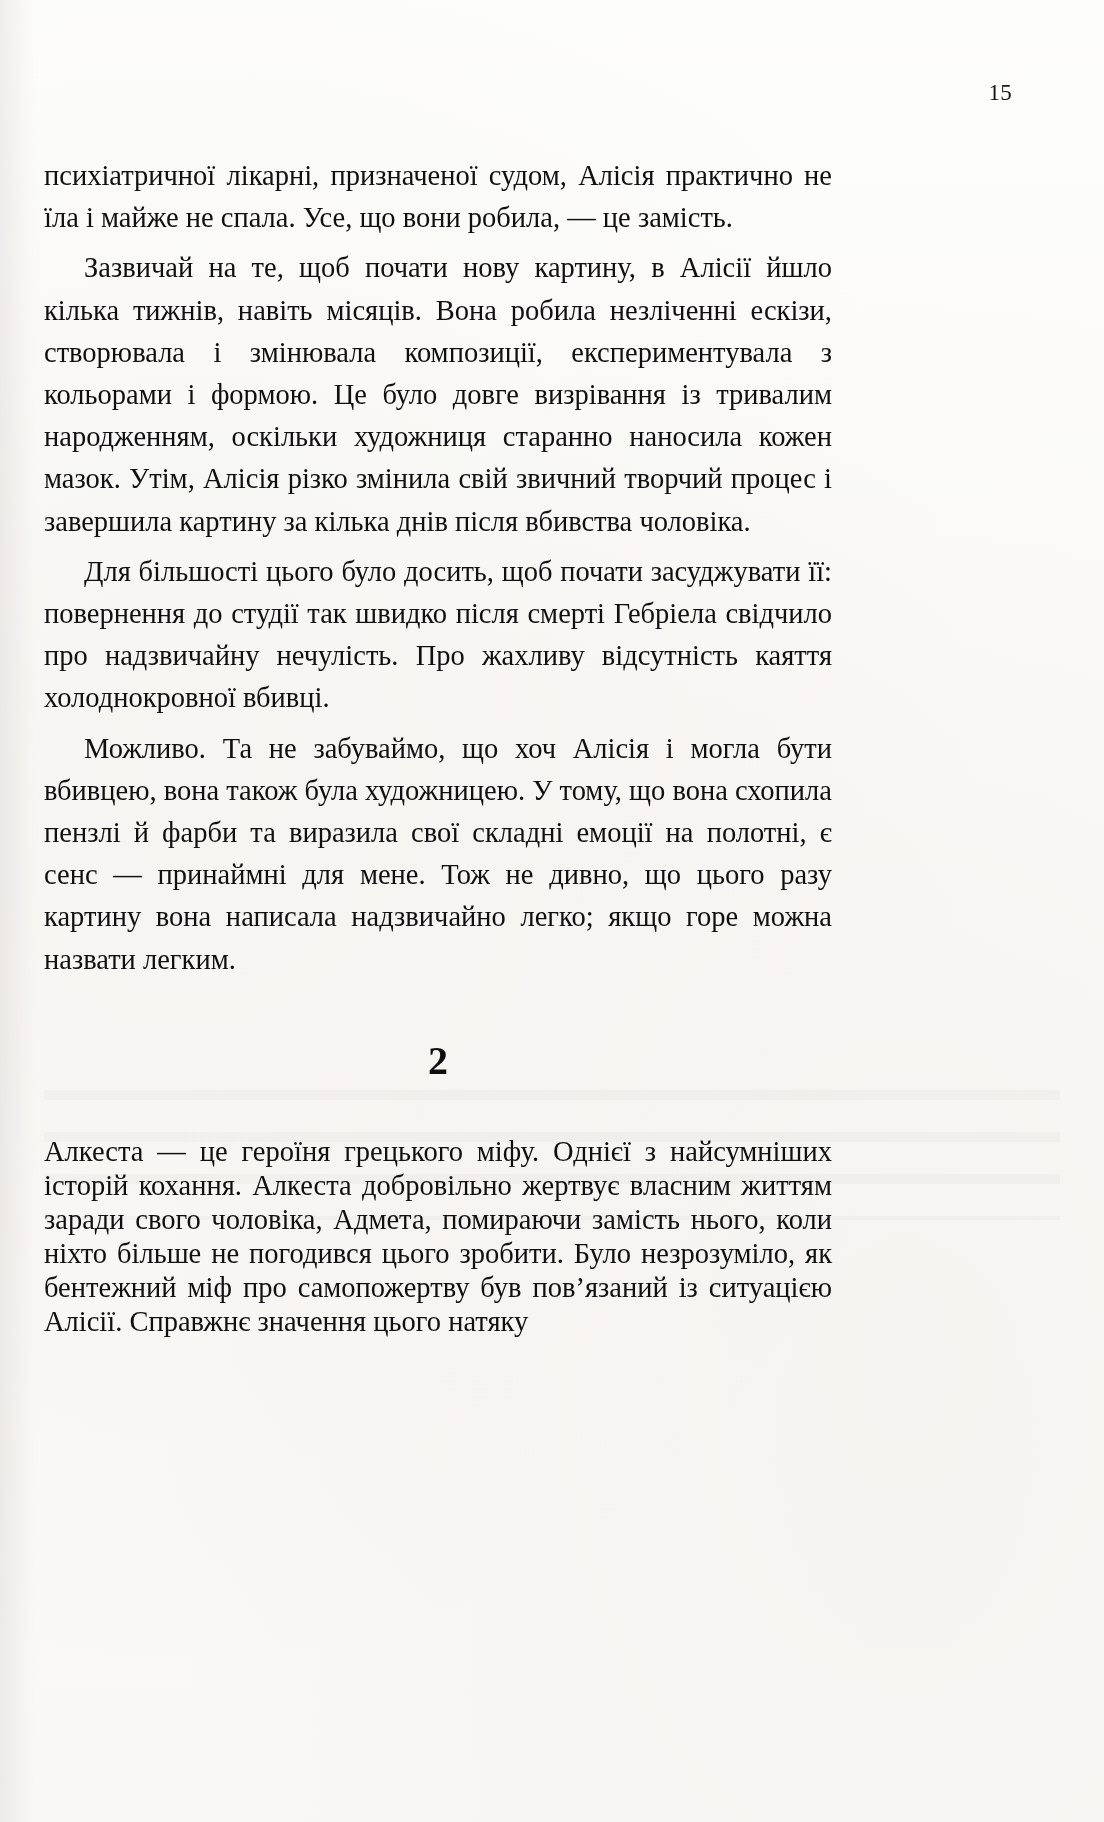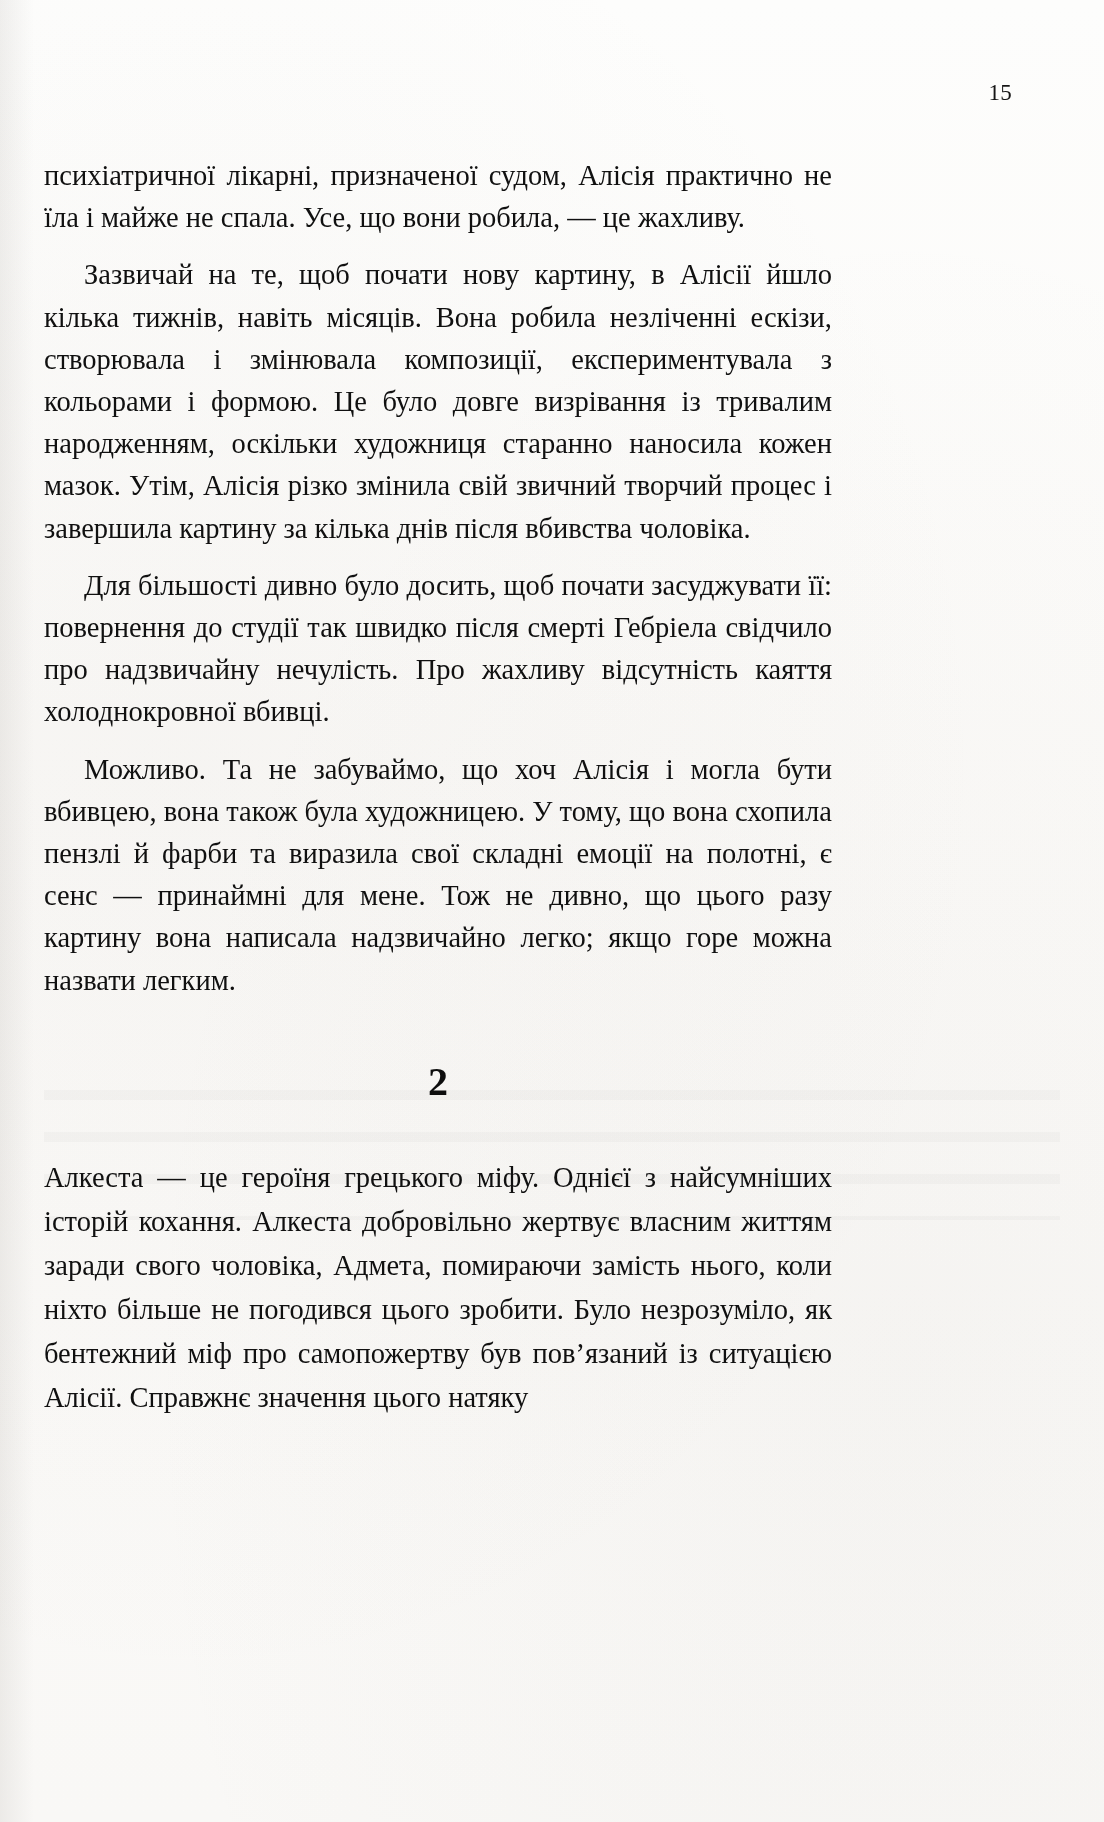--- a/index.html
+++ b/index.html
@@ -47,39 +47,39 @@
     text-align: justify;
     text-justify: inter-word;
     color: #101010;
     -webkit-font-smoothing: antialiased;
   }
 
   .para {
     margin: 0;
   }
   .para + .para {
-    margin-top: 15px;
+    margin-top: 8px;
   }
   .indent {
     text-indent: 40px;
   }
 
   .chapter-number {
     width: 788px;
     text-align: center;
     font-size: 40px;
     line-height: 40px;
     font-weight: 700;
     margin: 60px 0 54px 0;
     color: #0d0d0d;
   }
 
   .section-two {
     font-size: 28.5px;
-    line-height: 44px;
+    line-height: 34px;
     text-align: justify;
   }
 
   
   .ghost {
     position: absolute;
     left: 44px;
     right: 44px;
     top: 1090px;
     height: 130px;
@@ -95,25 +95,25 @@
 <body>
 
 <div class="page">
 
   <div class="page-number">15</div>
 
   <div class="ghost"></div>
 
   <div class="text-column">
 
-    <p class="para">психіатричної лікарні, призначеної судом, Алісія практично не їла і майже не спала. Усе, що вони робила, — це жахливу.</p>
+    <p class="para">психіатричної лікарні, призначеної судом, Алісія практично не їла і майже не спала. Усе, що вони робила, — це замість.</p>
 
     <p class="para indent">Зазвичай на те, щоб почати нову картину, в Алісії йшло кілька тижнів, навіть місяців. Вона робила незліченні ескізи, створювала і змінювала композиції, експериментувала з кольорами і формою. Це було довге визрівання із тривалим народженням, оскільки художниця старанно наносила кожен мазок. Утім, Алісія різко змінила свій звичний творчий процес і завершила картину за кілька днів після вбивства чоловіка.</p>
 
-    <p class="para indent">Для більшості дивно було досить, щоб почати засуджувати її: повернення до студії так швидко після смерті Гебріела свідчило про надзвичайну нечулість. Про жахливу відсутність каяття холоднокровної вбивці.</p>
+    <p class="para indent">Для більшості цього було досить, щоб почати засуджувати її: повернення до студії так швидко після смерті Гебріела свідчило про надзвичайну нечулість. Про жахливу відсутність каяття холоднокровної вбивці.</p>
 
     <p class="para indent">Можливо. Та не забуваймо, що хоч Алісія і могла бути вбивцею, вона також була художницею. У тому, що вона схопила пензлі й фарби та виразила свої складні емоції на полотні, є сенс — принаймні для мене. Тож не дивно, що цього разу картину вона написала надзвичайно легко; якщо горе можна назвати легким.</p>
 
 
 
 
     <div class="chapter-number">2</div>
 
     <p class="para section-two">Алкеста — це героїня грецького міфу. Однієї з найсумніших історій кохання. Алкеста добровільно жертвує власним життям заради свого чоловіка, Адмета, помираючи замість нього, коли ніхто більше не погодився цього зробити. Було незрозуміло, як бентежний міф про самопожертву був пов’язаний із ситуацією Алісії. Справжнє значення цього натяку</p>
 

